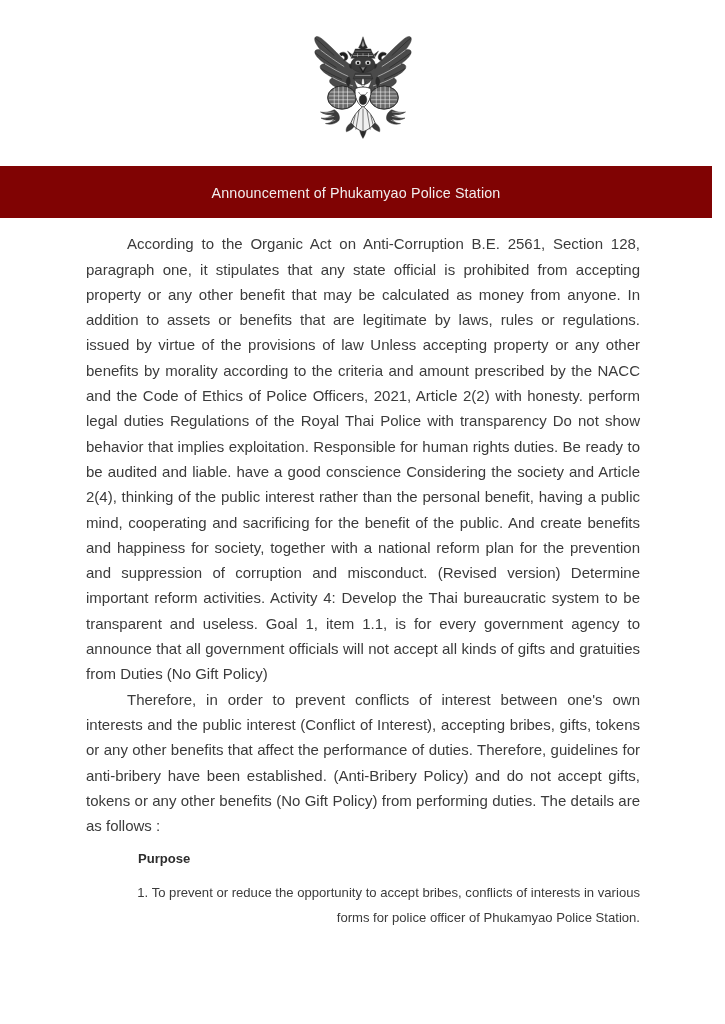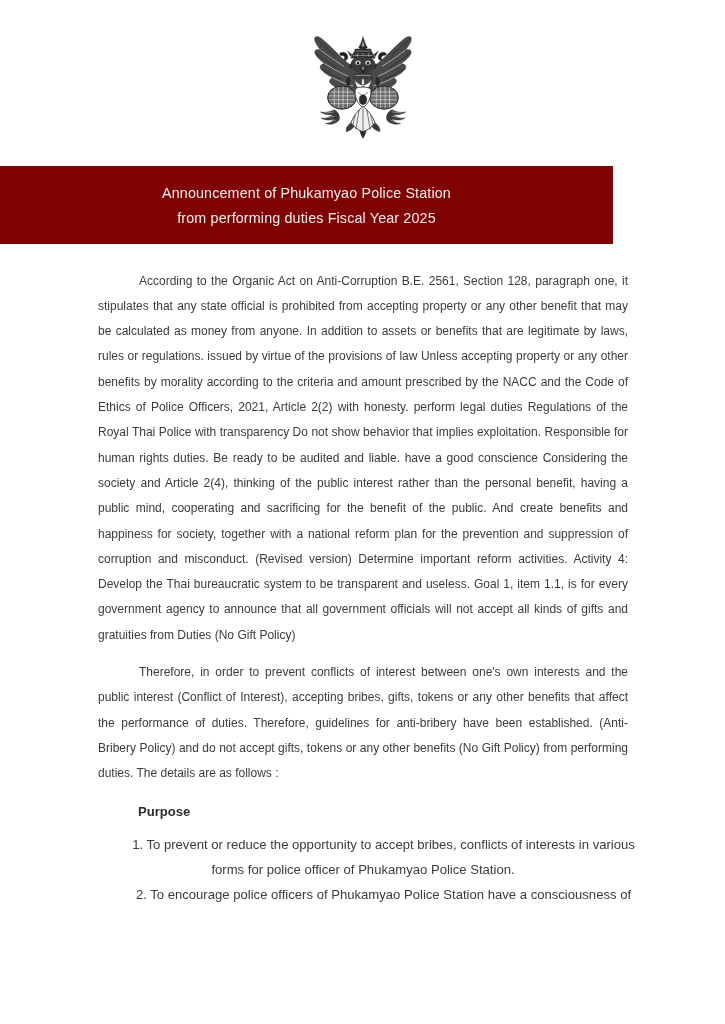--- a/index.html
+++ b/index.html
@@ -28,21 +28,21 @@
     padding-top: 6px;
   }
   .emblem {
     width: 122px;
     height: 115px;
     display: block;
   }
 
   
   .banner {
-    width: 613px;
+    width: 712px;
     background: #800303;
     box-sizing: border-box;
     padding: 14px 0 13px 0;
   }
   .banner-line {
     color: #f2eeee;
     text-align: center;
     font-size: 14.3px;
     letter-spacing: 0.15px;
     line-height: 1;
@@ -50,41 +50,41 @@
     white-space: nowrap;
   }
 
   
   .doc-body {
     box-sizing: border-box;
     padding: 13px 85px 0 86px;
     color: #3b3b3b;
   }
   .para {
-    font-size: 12px;
+    font-size: 15px;
     line-height: 25.3px;
     text-align: justify;
     text-justify: inter-word;
     text-indent: 41px;
-    margin: 12px;
+    margin: 0;
     hyphens: none;
   }
   .section-head {
     font-size: 13.1px;
     line-height: 25.3px;
     font-weight: bold;
     color: #2d2d2d;
     margin: 8px;
     padding-left: 44px;
     text-align: left;
   }
   .list-item {
     font-size: 13.1px;
     line-height: 25.3px;
-    text-align: center;
+    text-align: right;
     text-indent: 41px;
     margin: 0;
   }
 </style>
 </head>
 <body>
 
 <div class="emblem-area">
   <svg class="emblem" viewBox="0 0 220 208" aria-label="Garuda emblem">
     <g fill="#2a2a2a" stroke="#2a2a2a" stroke-width="0.7">
@@ -219,22 +219,20 @@
       <path d="M88 170 C82 174 78 180 80 186 C86 184 92 180 94 176 Z" fill="#3a3a3a"></path>
       <path d="M132 170 C138 174 142 180 140 186 C134 184 128 180 126 176 Z" fill="#3a3a3a"></path>
 
       <path d="M104 184 C106 192 110 198 110 198 C110 198 114 192 116 184 C114 186 106 186 104 184 Z" fill="#2a2a2a"></path>
     </g>
   </svg>
 </div>
 
 <div class="banner">
   <div class="banner-line">Announcement of Phukamyao Police Station</div>
-  <div class="banner-line">from performing duties Fiscal Year 2025</div>
 </div>
 
 <div class="doc-body">
   <p class="para">According to the Organic Act on Anti-Corruption B.E. 2561, Section 128, paragraph one, it stipulates that any state official is prohibited from accepting property or any other benefit that may be calculated as money from anyone. In addition to assets or benefits that are legitimate by laws, rules or regulations. issued by virtue of the provisions of law Unless accepting property or any other benefits by morality according to the criteria and amount prescribed by the NACC and the Code of Ethics of Police Officers, 2021, Article 2(2) with honesty. perform legal duties Regulations of the Royal Thai Police with transparency Do not show behavior that implies exploitation. Responsible for human rights duties. Be ready to be audited and liable. have a good conscience Considering the society and Article 2(4), thinking of the public interest rather than the personal benefit, having a public mind, cooperating and sacrificing for the benefit of the public. And create benefits and happiness for society, together with a national reform plan for the prevention and suppression of corruption and misconduct. (Revised version) Determine important reform activities. Activity 4: Develop the Thai bureaucratic system to be transparent and useless. Goal 1, item 1.1, is for every government agency to announce that all government officials will not accept all kinds of gifts and gratuities from Duties (No Gift Policy)</p>
   <p class="para">Therefore, in order to prevent conflicts of interest between one's own interests and the public interest (Conflict of Interest), accepting bribes, gifts, tokens or any other benefits that affect the performance of duties. Therefore, guidelines for anti-bribery have been established. (Anti-Bribery Policy) and do not accept gifts, tokens or any other benefits (No Gift Policy) from performing duties. The details are as follows :</p>
   <p class="section-head">Purpose</p>
   <p class="list-item">1. To prevent or reduce the opportunity to accept bribes, conflicts of interests in various forms for police officer of Phukamyao Police Station.</p>
-  <p class="list-item">2. To encourage police officers of Phukamyao Police Station have a consciousness of</p>
 </div>
 
 </body></html>

